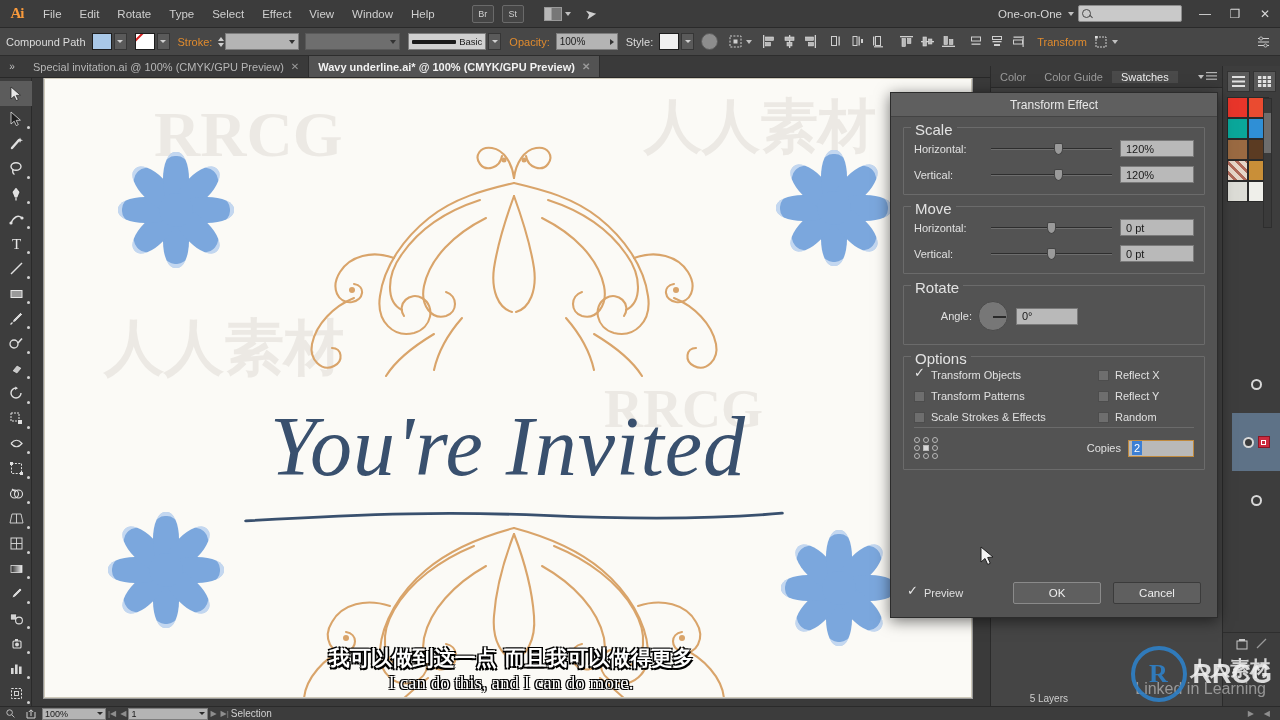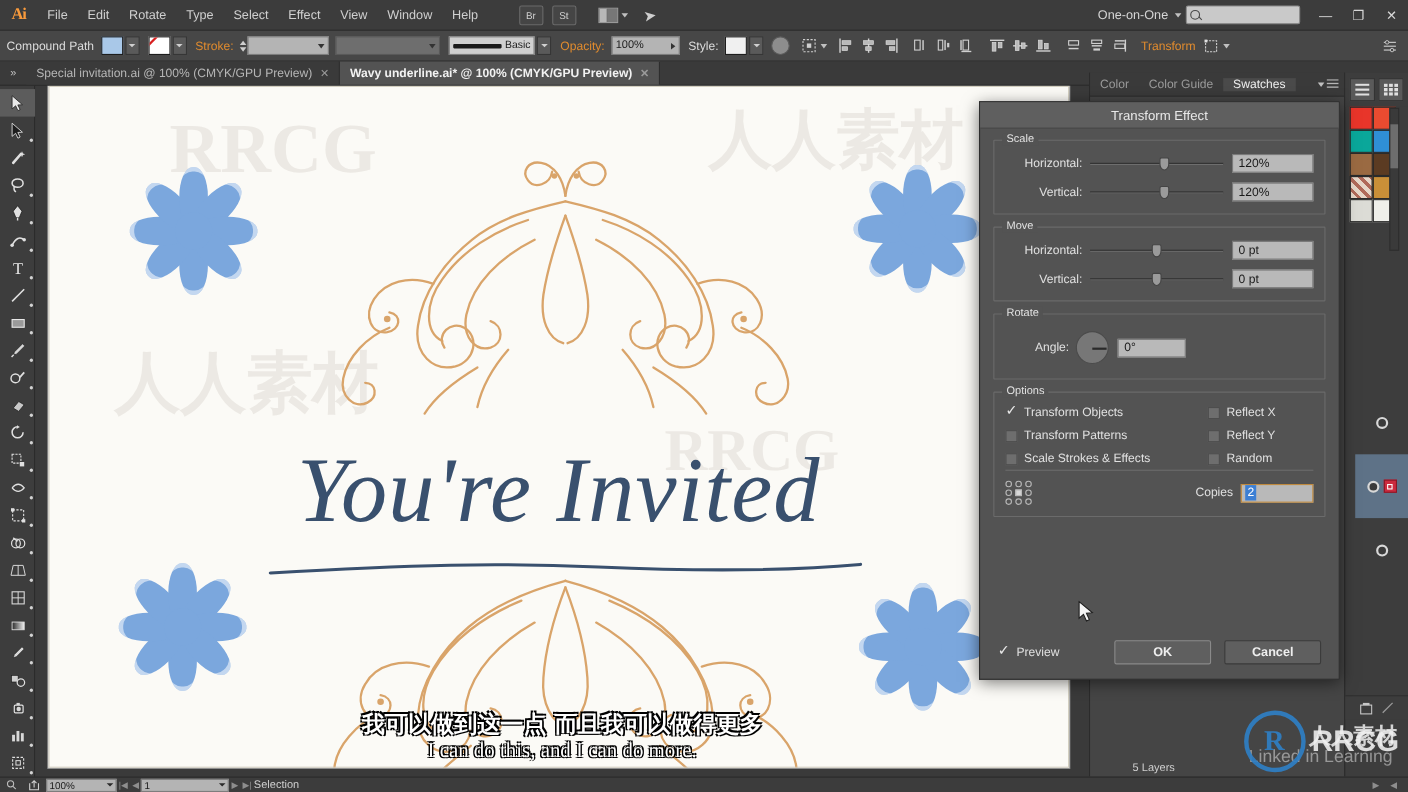--- a/index.html
+++ b/index.html
@@ -328,28 +328,28 @@
     display: flex; align-items: center; justify-content: center;
     font-size: 12px; color: #e8e8e8;
   }
   .dlg-body { padding: 10px 12px 0 12px; }
   .fieldset {
     border: 1px solid #6b6b6b; border-radius: 1px;
     margin-bottom: 11px; padding: 12px 10px 11px 10px; position: relative;
   }
   .fs-legend {
     position: absolute; top: -7px; left: 7px; background: #535353;
-    padding: 0 4px; font-size: 10px; color: #e2e2e2;
+    padding: 0 4px; font-size: 15px; color: #e2e2e2;
   }
   .row {
     display: flex; align-items: center; margin-bottom: 9px;
   }
   .row:last-child { margin-bottom: 0; }
   .row-lbl {
-    width: 70px; text-align: right; font-size: 11px; color: #e0e0e0;
+    width: 70px; font-size: 11px; color: #e0e0e0;
     margin-right: 7px;
   }
   .slider { flex: 1; position: relative; height: 14px; }
   .slider .track {
     position: absolute; top: 6px; left: 0; right: 0; height: 2px;
     background: #2e2e2e; border-bottom: 1px solid #6e6e6e;
   }
   .slider .knob {
     position: absolute; top: 1px; width: 9px; height: 12px;
     background: #9a9a9a; border: 1px solid #444;
@@ -409,21 +409,21 @@
     display: flex; align-items: center; padding: 0 16px;
   }
   .preview-chk { display: flex; align-items: center; }
   .btn {
     width: 88px; height: 22px; background: #5f5f5f;
     border: 1px solid #3b3b3b; border-radius: 2px;
     color: #eeeeee; font-size: 11.5px;
     display: flex; align-items: center; justify-content: center;
   }
   .btn.primary { border: 1px solid #8a8a8a; }
-  .dlg-btns { margin-left: auto; display: flex; gap: 12px; font-weight: bold; }
+  .dlg-btns { margin-left: auto; display: flex; gap: 12px; }
 
   .cursor-arrow {
     position: absolute; left: 980px; top: 546px; z-index: 140;
   }
 
   
   .statusbar {
     position: absolute; left: 0; bottom: 0; width: 1280px; height: 14px;
     background: #3c3c3c; border-top: 1px solid #2a2a2a;
     display: flex; align-items: center; font-size: 9.5px; color: #c7c7c7;

